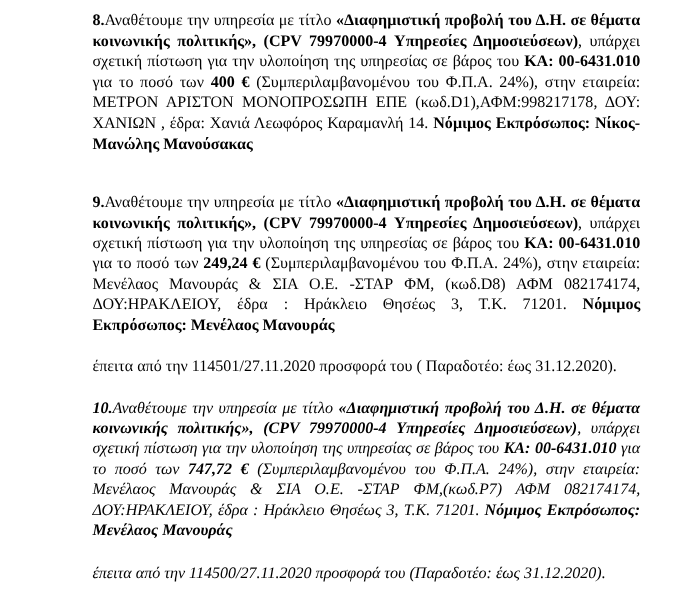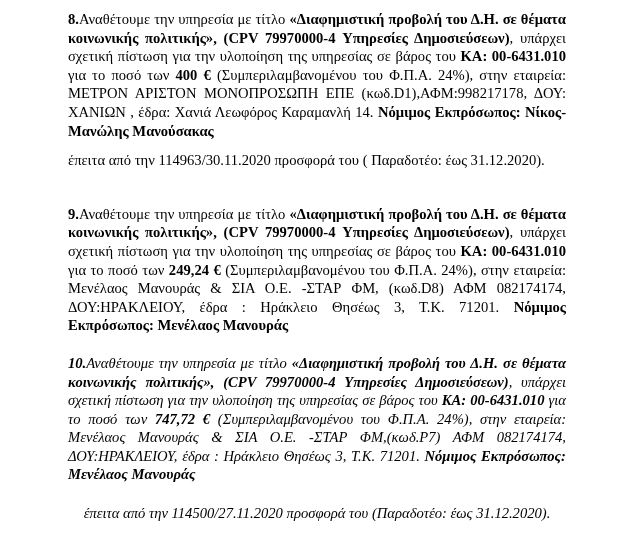--- a/index.html
+++ b/index.html
@@ -11,52 +11,52 @@
     width: 623px;
     height: 559px;
     overflow: hidden;
     position: relative;
     font-family: "Liberation Serif", "DejaVu Serif", serif;
     color: #000000;
     font-size: 14.6px;
   }
   .page {
     position: absolute;
-    left: 68px;
+    left: 84px;
     top: 10px;
     width: 498px;
   }
   .para {
     text-align: justify;
     line-height: 18.6px;
     margin: 0;
   }
   .para b { font-weight: bold; }
   .after {
     margin: 0;
     line-height: 18.6px;
   }
   .item-8 .after { margin-top: 11px; }
   .item-9 { margin-top: 35px; }
   .item-9 .after { margin-top: 19px; }
   .item-10 { margin-top: 19px; font-style: italic; }
-  .item-10 .after { margin-top: 20px; text-align: center; }
+  .item-10 .after { margin-top: 20px; }
 </style>
 </head>
 <body>
 
 <div class="page">
 
   <section class="item item-8">
     <p class="para"><b>8.</b><span>Αναθέτουμε την υπηρεσία με τίτλο </span><b>«Διαφημιστική προβολή του Δ.Η. σε θέματα κοινωνικής πολιτικής», (CPV 79970000-4 Υπηρεσίες Δημοσιεύσεων)</b><span>, υπάρχει σχετική πίστωση για την υλοποίηση της υπηρεσίας σε βάρος του </span><b>ΚΑ: 00-6431.010</b><span> για το ποσό των </span><b>400 €</b><span> (Συμπεριλαμβανομένου του Φ.Π.Α. 24%), στην εταιρεία: ΜΕΤΡΟΝ ΑΡΙΣΤΟΝ ΜΟΝΟΠΡΟΣΩΠΗ ΕΠΕ (κωδ.D1),ΑΦΜ:998217178, ΔΟΥ: ΧΑΝΙΩΝ , έδρα: Χανιά Λεωφόρος Καραμανλή 14. </span><b>Νόμιμος Εκπρόσωπος: Νίκος-Μανώλης Μανούσακας</b></p>
-    <p class="after">έπειτα από την 114963/30.11.2020 προσφορά του ( Παραδοτέο: έως 31.12.2020).</p>
   </section>
 
   <section class="item item-9">
     <p class="para"><b>9.</b><span>Αναθέτουμε την υπηρεσία με τίτλο </span><b>«Διαφημιστική προβολή του Δ.Η. σε θέματα κοινωνικής πολιτικής», (CPV 79970000-4 Υπηρεσίες Δημοσιεύσεων)</b><span>, υπάρχει σχετική πίστωση για την υλοποίηση της υπηρεσίας σε βάρος του </span><b>ΚΑ: 00-6431.010</b><span> για το ποσό των </span><b>249,24 €</b><span> (Συμπεριλαμβανομένου του Φ.Π.Α. 24%), στην εταιρεία: Μενέλαος Μανουράς &amp; ΣΙΑ Ο.Ε. -ΣΤΑΡ ΦΜ, (κωδ.D8) ΑΦΜ 082174174, ΔΟΥ:ΗΡΑΚΛΕΙΟΥ, έδρα : Ηράκλειο Θησέως 3, Τ.Κ. 71201. </span><b>Νόμιμος Εκπρόσωπος: Μενέλαος Μανουράς</b></p>
+    <p class="after">έπειτα από την 114501/27.11.2020 προσφορά του ( Παραδοτέο: έως 31.12.2020).</p>
   </section>
 
   <section class="item item-10">
     <p class="para"><b>10.</b><span>Αναθέτουμε την υπηρεσία με τίτλο </span><b>«Διαφημιστική προβολή του Δ.Η. σε θέματα κοινωνικής πολιτικής», (CPV 79970000-4 Υπηρεσίες Δημοσιεύσεων)</b><span>, υπάρχει σχετική πίστωση για την υλοποίηση της υπηρεσίας σε βάρος του </span><b>ΚΑ: 00-6431.010</b><span> για το ποσό των </span><b>747,72 €</b><span> (Συμπεριλαμβανομένου του Φ.Π.Α. 24%), στην εταιρεία: Μενέλαος Μανουράς &amp; ΣΙΑ Ο.Ε. -ΣΤΑΡ ΦΜ,(κωδ.P7) ΑΦΜ 082174174, ΔΟΥ:ΗΡΑΚΛΕΙΟΥ, έδρα : Ηράκλειο Θησέως 3, Τ.Κ. 71201. </span><b>Νόμιμος Εκπρόσωπος: Μενέλαος Μανουράς</b></p>
     <p class="after">έπειτα από την 114500/27.11.2020 προσφορά του (Παραδοτέο: έως 31.12.2020).</p>
   </section>
 
 </div>
 
 </body></html>

